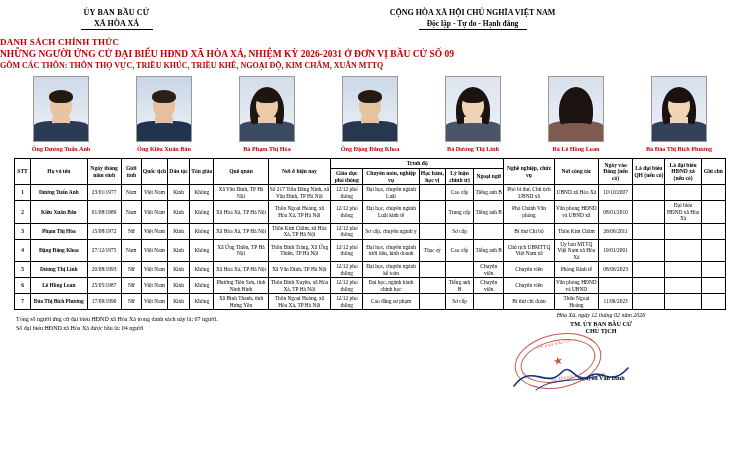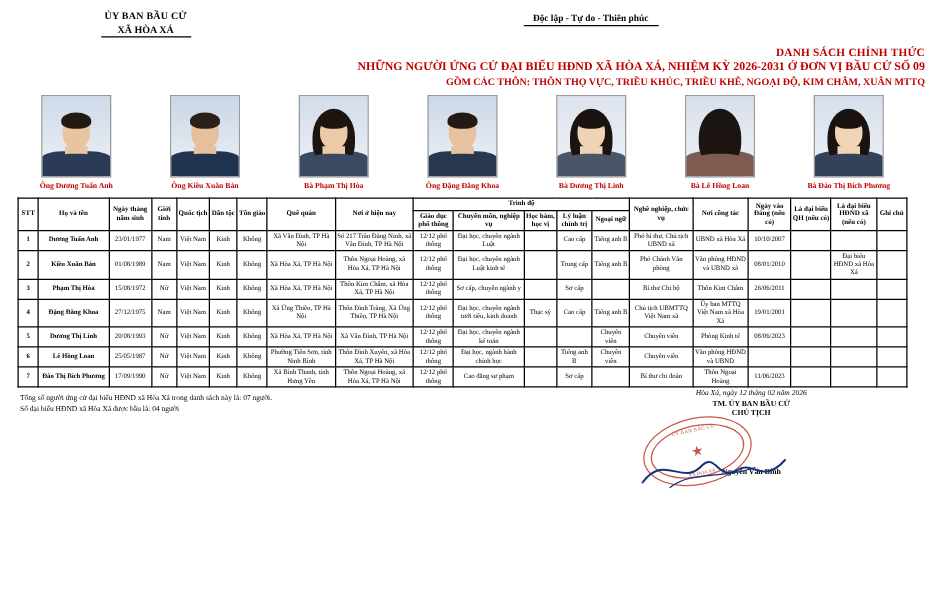--- a/index.html
+++ b/index.html
@@ -16,21 +16,21 @@
   .hdr{display:flex;padding:8px 14px 0 14px;box-sizing:border-box;}
   .hdr-left{width:205px;text-align:center;}
   .hdr-right{flex:1;text-align:center;}
   .hdr-left .l1{font-size:8px;font-weight:bold;letter-spacing:.2px;}
   .hdr-left .l2{font-size:8px;font-weight:bold;margin-top:2px;}
   .hdr-right .r1{font-size:8px;font-weight:bold;}
   .hdr-right .r2{font-size:7.5px;font-weight:bold;margin-top:2px;}
   .rule{height:1px;background:#000;margin:1px auto 0;}
 
   
-  .titles{text-align:right;margin-top:7px;}
+  .titles{text-align:left;margin-top:7px;}
   .t1{font-size:9px;font-weight:bold;color:#c00000;letter-spacing:.2px;}
   .t2{font-size:9.5px;font-weight:bold;color:#c00000;margin-top:2px;}
   .t3{font-size:8px;font-weight:bold;color:#c00000;margin-top:2px;}
 
   
   .photos{display:flex;justify-content:space-between;padding:6px 18px 0 18px;box-sizing:border-box;}
   .cand{width:86px;text-align:center;}
   .frame{width:54px;height:64px;margin:0 auto;border:1px solid #9a9a9a;background:#dfe6ef;overflow:hidden;position:relative;}
   .cname{font-size:6.2px;font-weight:bold;color:#c00000;margin-top:3px;line-height:1.15;}
 
@@ -69,21 +69,22 @@
 
 <div class="page">
 
   <div class="hdr">
     <div class="hdr-left">
       <div class="l1">ỦY BAN BẦU CỬ</div>
       <div class="l2">XÃ HÒA XÁ</div>
       <div class="rule" style="width:72px;"></div>
     </div>
     <div class="hdr-right">
-      <div class="r2">Độc lập - Tự do - Thiên phúc</div>
+      <div class="r1">CỘNG HÒA XÃ HỘI CHỦ NGHĨA VIỆT NAM</div>
+      <div class="r2">Độc lập - Tự do - Hạnh đẳng</div>
       <div class="rule" style="width:108px;"></div>
     </div>
   </div>
 
   <div class="titles">
     <div class="t1">DANH SÁCH CHÍNH THỨC</div>
     <div class="t2">NHỮNG NGƯỜI ỨNG CỬ ĐẠI BIỂU HĐND XÃ HÒA XÁ, NHIỆM KỲ 2026-2031 Ở ĐƠN VỊ BẦU CỬ SỐ 09</div>
     <div class="t3">GỒM CÁC THÔN: THÔN THỌ VỰC, TRIỀU KHÚC, TRIỀU KHÊ, NGOẠI ĐỘ, KIM CHÂM, XUÂN MTTQ</div>
   </div>
 

